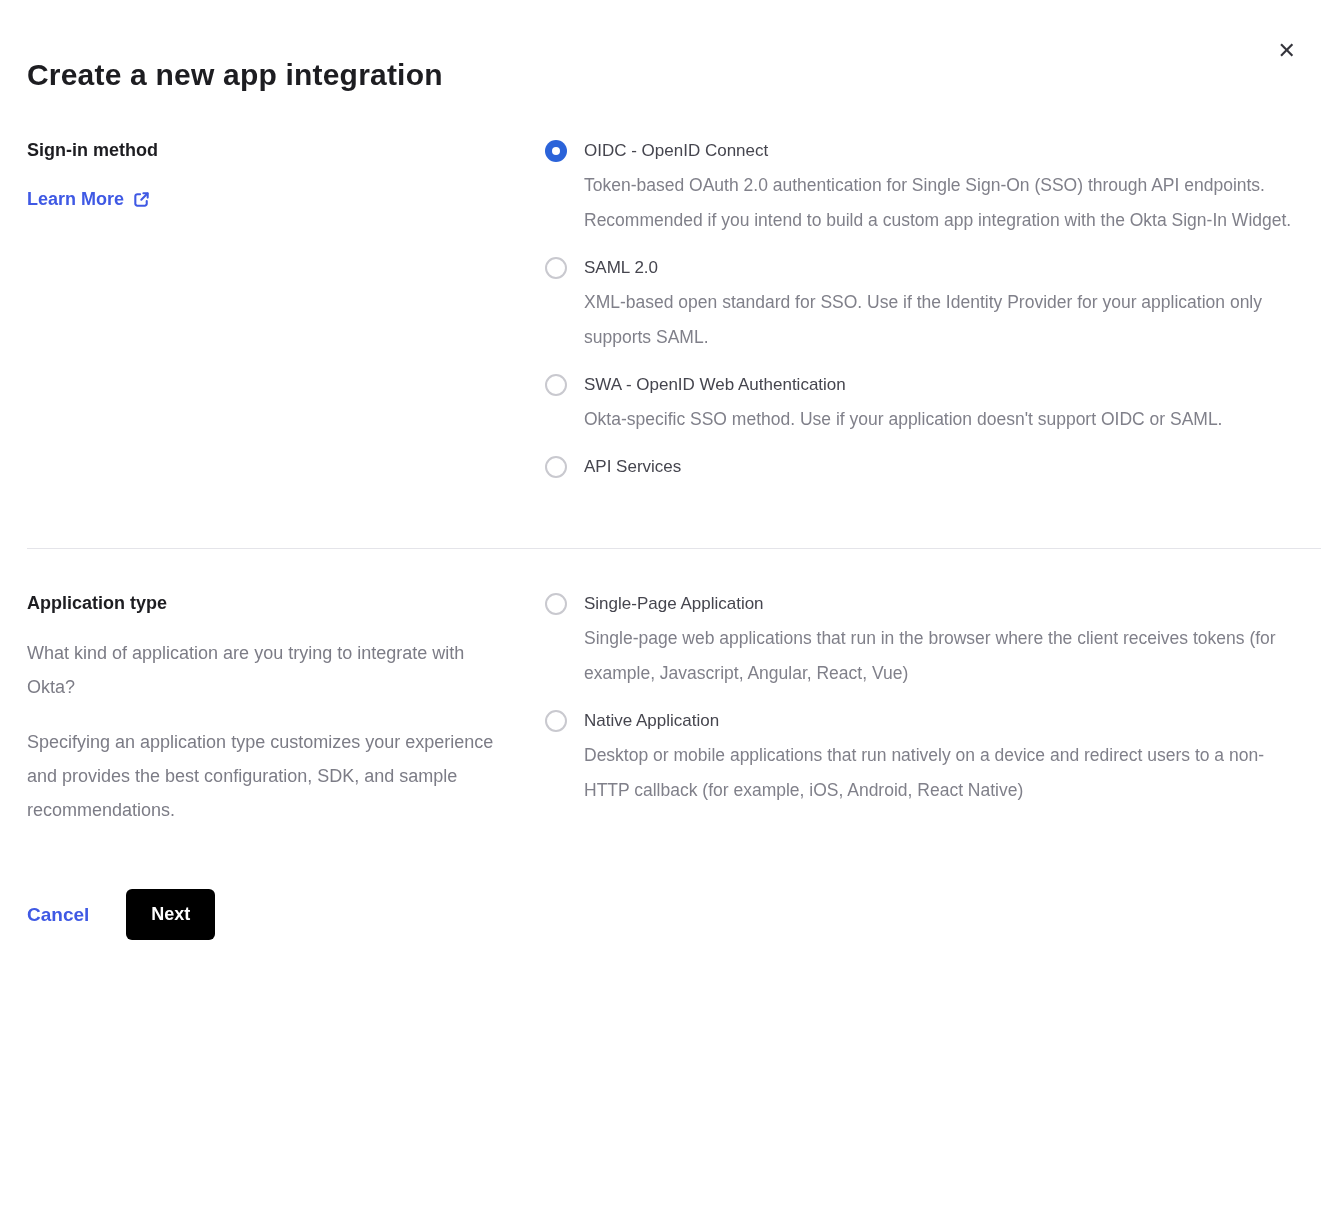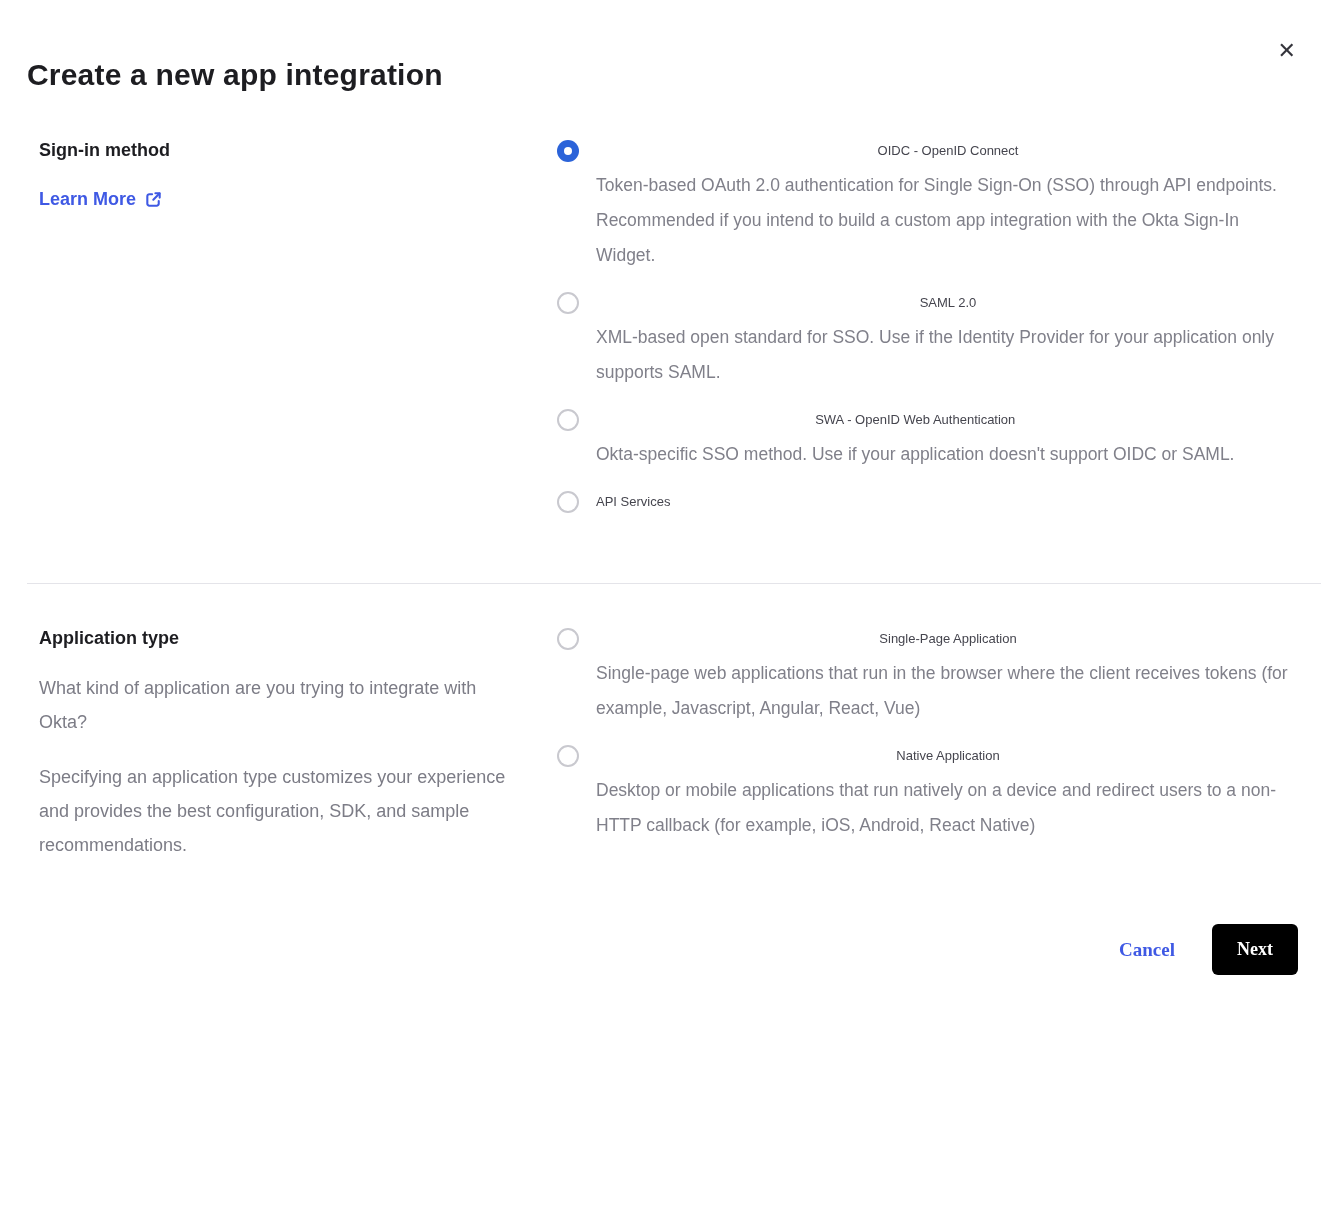--- a/index.html
+++ b/index.html
@@ -16,21 +16,21 @@
     position: absolute; top: 36px; right: 32px;
     background: none; border: none; cursor: pointer;
     font-size: 22px; line-height: 1; color: #35353c; padding: 4px;
   }
 
   h1.dialog-title {
     font-size: 30px; font-weight: 700; letter-spacing: 0.2px; color: #1d1d21;
   }
 
   .section-row { display: flex; margin-top: 46px; }
-  .left-col { width: 518px; flex: 0 0 518px; padding-right: 28px; margin-left: 12px; }
+  .left-col { width: 518px; flex: 0 0 518px; padding-right: 28px; }
   .left-col h2 { font-size: 18px; font-weight: 700; color: #1d1d21; line-height: 24px; }
   .left-col p.intro {
     font-size: 18px; line-height: 34px; color: #7c7c86; margin-top: 21px; max-width: 480px;
   }
   .learn-more {
     display: inline-flex; align-items: center; gap: 8px;
     margin-top: 27px; text-decoration: none;
     color: #3f59e4; font-size: 18px; font-weight: 700;
   }
 
@@ -42,35 +42,35 @@
     border: 2px solid #c9c9cf; background: #fff; margin-top: 2px; position: relative;
     cursor: pointer;
   }
   .radio.checked { border: none; background: #2b63d9; }
   .radio.checked::after {
     content: ""; position: absolute; left: 7px; top: 7px; right: 7px; bottom: 7px;
     background: #ffffff; border-radius: 50%;
   }
   .option-text { margin-left: 17px; }
   .option-label {
-    font-size: 13px; line-height: 26px; color: #45454e; cursor: pointer; text-align: center;
+    font-size: 17px; line-height: 26px; color: #45454e; cursor: pointer;
   }
   .option-desc {
     font-size: 17.5px; line-height: 35px; color: #80808a; margin-top: 4px; max-width: 718px;
   }
 
   hr.divider {
     border: none; border-top: 1px solid #e4e4e9;
     margin: 68px 0 0 0; width: 1294px;
   }
   .section-row.apptype { margin-top: 42px; }
 
   .footer {
-    display: flex; justify-content: flex-end; align-items: center;
-    gap: 37px; margin-top: 62px; padding-right: 2px; font-family: Liberation Serif, serif;
+    display: flex; align-items: center;
+    gap: 37px; margin-top: 62px; padding-right: 2px;
   }
   .cancel-link {
     color: #3f59e4; font-size: 19px; font-weight: 700; text-decoration: none; cursor: pointer;
   }
   .next-btn {
     background: #000000; color: #ffffff; border: none; border-radius: 6px;
     font-family: inherit; font-size: 18px; font-weight: 700;
     padding: 15px 25px; min-width: 86px; cursor: pointer;
   }
 </style>

